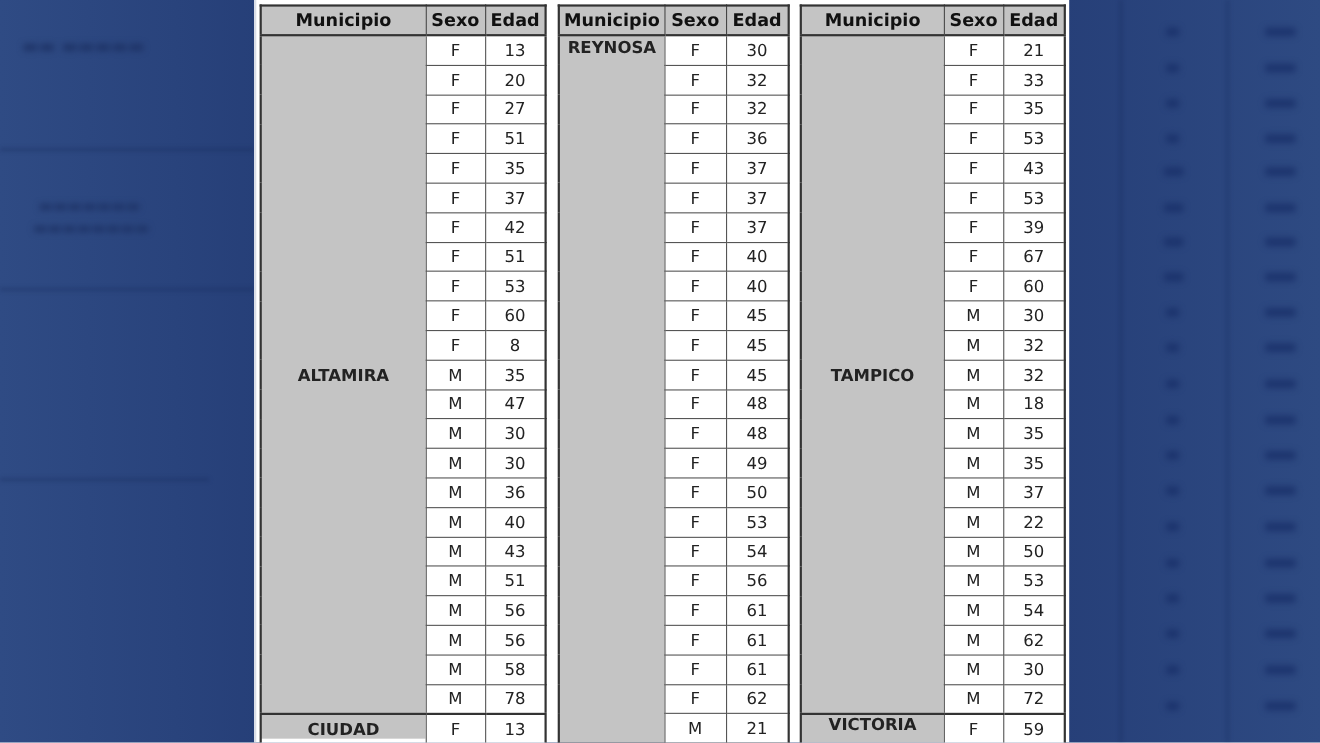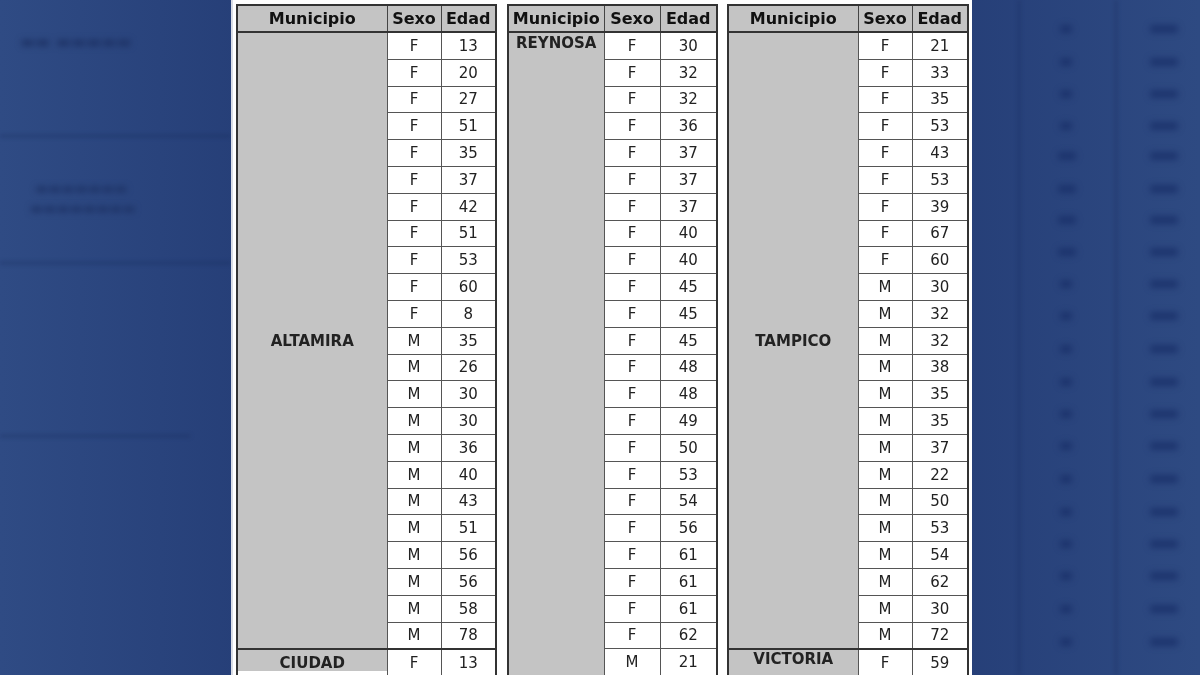--- a/index.html
+++ b/index.html
@@ -149,21 +149,21 @@
       <tr>
         <td>F</td>
         <td>8</td>
       </tr>
       <tr>
         <td>M</td>
         <td>35</td>
       </tr>
       <tr>
         <td>M</td>
-        <td>26</td>
+        <td>47</td>
       </tr>
       <tr>
         <td>M</td>
         <td>30</td>
       </tr>
       <tr>
         <td>M</td>
         <td>30</td>
       </tr>
       <tr>
@@ -378,21 +378,21 @@
       <tr>
         <td>M</td>
         <td>32</td>
       </tr>
       <tr>
         <td>M</td>
         <td>32</td>
       </tr>
       <tr>
         <td>M</td>
-        <td>38</td>
+        <td>18</td>
       </tr>
       <tr>
         <td>M</td>
         <td>35</td>
       </tr>
       <tr>
         <td>M</td>
         <td>35</td>
       </tr>
       <tr>

